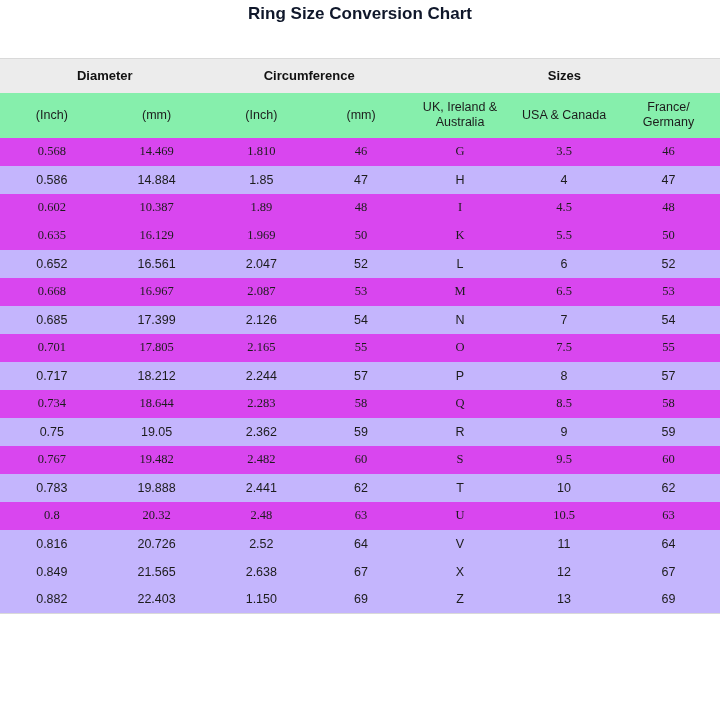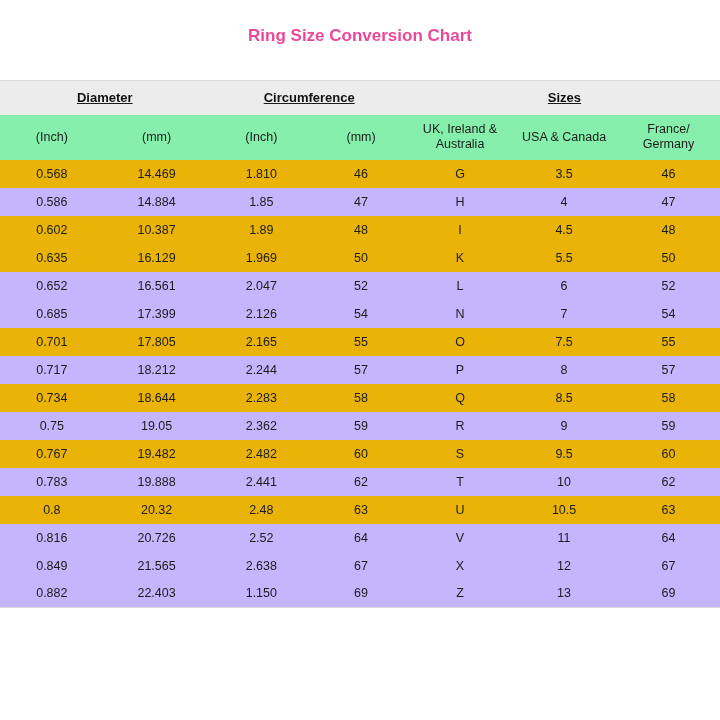--- a/index.html
+++ b/index.html
@@ -8,67 +8,67 @@
     background: #ffffff;
   }
   body {
     width: 720px;
     height: 720px;
     font-family: "Liberation Sans", sans-serif;
     color: #1c1c1c;
     overflow: hidden;
   }
   .page-title {
-    padding-top: 26px;
+    padding-top: 4px;
     height: 20px;
     line-height: 20px;
     text-align: center;
     font-size: 17px;
     font-weight: bold;
-    color: #ec4899;
+    color: #0f172a;
   }
   table.ring-table {
     width: 720px;
     margin-top: 34px;
     border-collapse: collapse;
     table-layout: fixed;
     border-top: 1px solid #d9d9d9;
     border-bottom: 1px solid #d9d9d9;
   }
   table.ring-table th, table.ring-table td {
     text-align: center;
     vertical-align: middle;
     font-size: 12.5px;
     font-weight: normal;
     padding: 0 6px;
     overflow: hidden;
   }
   tr.group-header-row {
     height: 34px;
     background: #ececec;
-    text-decoration: underline;
   }
   tr.group-header-row th {
     font-weight: bold;
     font-size: 13px;
     color: #111111;
   }
   tr.sub-header-row {
     height: 45px;
     background: #86efac;
   }
   tr.sub-header-row th {
     line-height: 15px;
   }
   tbody tr {
     height: 28px;
     background: #c4b5fd;
   }
   tbody tr.stripe {
-    background: #eab308;
+    background: #d946ef;
+    font-family: Liberation Serif, serif;
   }
 </style>
 </head>
 <body>
 
 <div class="page-title">Ring Size Conversion Chart</div>
 
 <table class="ring-table">
   <colgroup>
     <col style="width:14.4%">
@@ -134,20 +134,29 @@
       </tr>
       <tr>
         <td>0.652</td>
         <td>16.561</td>
         <td>2.047</td>
         <td>52</td>
         <td>L</td>
         <td>6</td>
         <td>52</td>
       </tr>
+      <tr class="stripe">
+        <td>0.668</td>
+        <td>16.967</td>
+        <td>2.087</td>
+        <td>53</td>
+        <td>M</td>
+        <td>6.5</td>
+        <td>53</td>
+      </tr>
       <tr>
         <td>0.685</td>
         <td>17.399</td>
         <td>2.126</td>
         <td>54</td>
         <td>N</td>
         <td>7</td>
         <td>54</td>
       </tr>
       <tr class="stripe">

